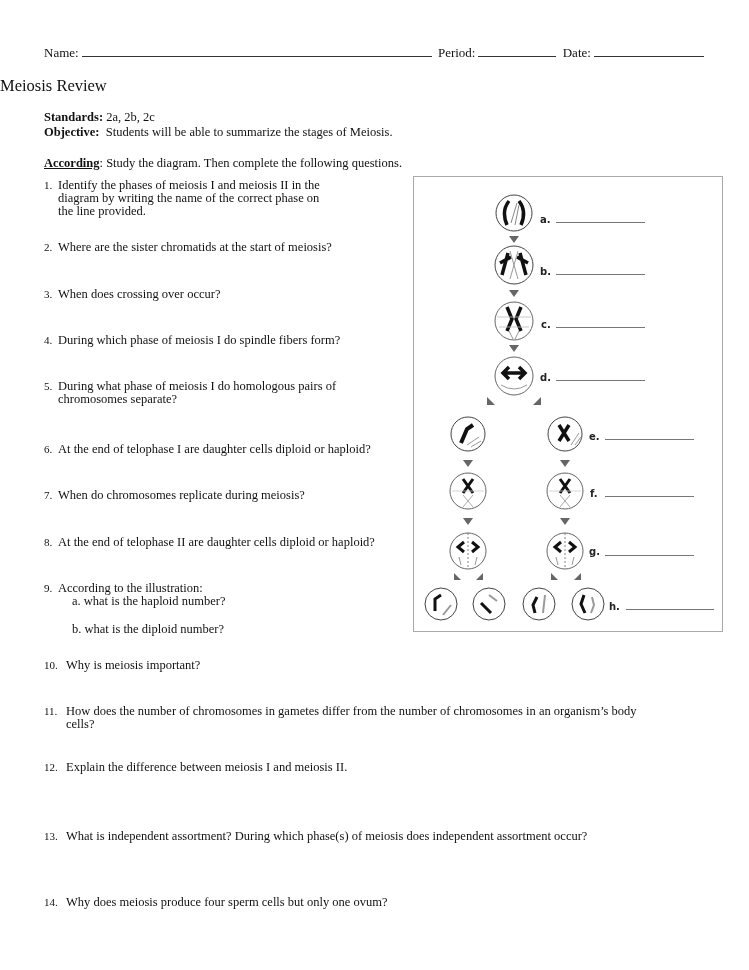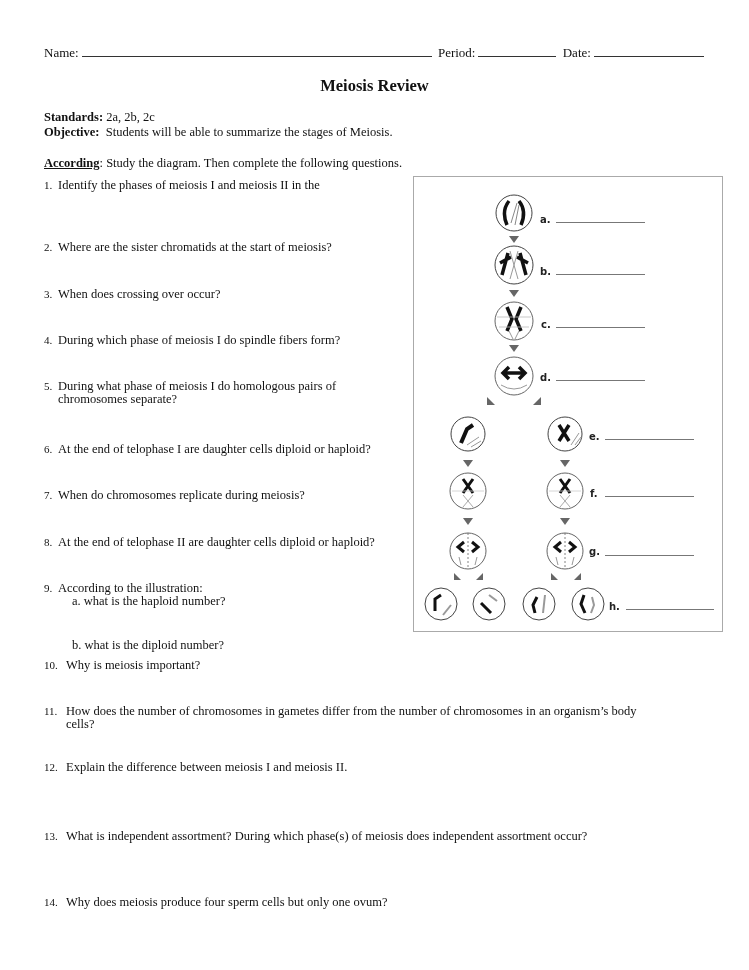--- a/index.html
+++ b/index.html
@@ -1,21 +1,21 @@
 <!DOCTYPE html>
 <html><head>
 <meta charset="utf-8">
 <style>
   html, body { margin: 0; padding: 0; background: #ffffff; }
   body { width: 749px; height: 970px; position: relative; overflow: hidden;
          font-family: "Liberation Serif", "DejaVu Serif", serif; color: #111; }
   .abs { position: absolute; white-space: nowrap; }
   .hdr { top: 44px; left: 44px; font-size: 13px; text-align: center; }
   .blank { display: inline-block; border-bottom: 1px solid #333; height: 12px; vertical-align: baseline; margin: 0 3px; }
-  .title { top: 76px; left: 0; width: 749px; text-align: center; font-size: 16.5px; font-weight: bold; }
+  .title { top: 76px; left: 0; width: 749px; font-size: 16.5px; font-weight: normal; }
   .meta { left: 44px; font-size: 12.5px; line-height: 15px; }
   .meta b { font-weight: bold; }
   .dir-label { font-weight: bold; text-decoration: underline; }
   .q { position: absolute; left: 44px; font-size: 12.5px; line-height: 13px; }
   .q .num { display: inline-block; width: 14px; font-size: 11px; }
   .q .num.wide { width: 22px; }
   .q .cont { padding-left: 14px; }
   .q .sub { padding-left: 28px; }
   .diagram { position: absolute; left: 413px; top: 176px; width: 310px; height: 456px; border: 1px solid #aaa; box-sizing: border-box; }
   .lbl { position: absolute; font-family: "DejaVu Sans", "Liberation Sans", sans-serif; font-weight: bold; font-size: 10px; color: #222; }
@@ -37,20 +37,22 @@
 </div>
 <div class="abs meta" style="top:125px">
   <b>Objective:</b>&nbsp; <span>Students will be able to summarize the stages of Meiosis.</span>
 </div>
 <div class="abs meta" style="top:156px">
   <span class="dir-label">According</span><span>: Study the diagram.  Then complete the following questions.</span>
 </div>
 
 <div class="q" style="top:179px">
   <div><span class="num">1.</span><span>Identify the phases of meiosis I and meiosis II in the</span></div>
+  <div class="cont">diagram by writing the name of the correct phase on</div>
+  <div class="cont">the line provided.</div>
 </div>
 <div class="q" style="top:241px">
   <span class="num">2.</span><span>Where are the sister chromatids at the start of meiosis?</span>
 </div>
 <div class="q" style="top:288px">
   <span class="num">3.</span><span>When does crossing over occur?</span>
 </div>
 <div class="q" style="top:334px">
   <span class="num">4.</span><span>During which phase of meiosis I do spindle fibers form?</span>
 </div>
@@ -63,21 +65,21 @@
 </div>
 <div class="q" style="top:489px">
   <span class="num">7.</span><span>When do chromosomes replicate during meiosis?</span>
 </div>
 <div class="q" style="top:536px">
   <span class="num">8.</span><span>At the end of telophase II are daughter cells diploid or haploid?</span>
 </div>
 <div class="q" style="top:582px">
   <div><span class="num">9.</span><span>According to the illustration:</span></div>
   <div class="sub">a. what is the haploid number?</div>
-  <div class="sub" style="margin-top:31px">b. what is the diploid number?</div>
+  <div class="sub" style="margin-top:15px">b. what is the diploid number?</div>
 </div>
 <div class="q" style="top:659px">
   <span class="num wide">10.</span><span>Why is meiosis important?</span>
 </div>
 <div class="q" style="top:705px">
   <div><span class="num wide">11.</span><span>How does the number of chromosomes in gametes differ from the number of chromosomes in an organism’s body</span></div>
   <div style="padding-left:22px">cells?</div>
 </div>
 <div class="q" style="top:761px">
   <span class="num wide">12.</span><span>Explain the difference between meiosis I and meiosis II.</span>

